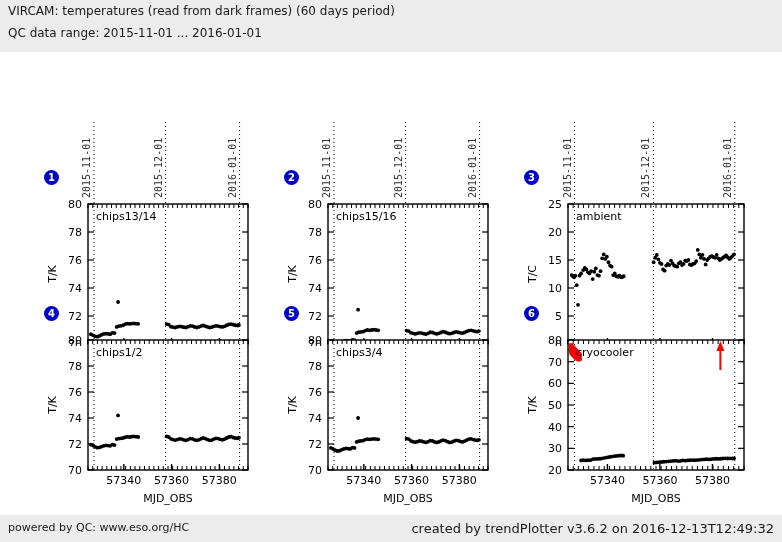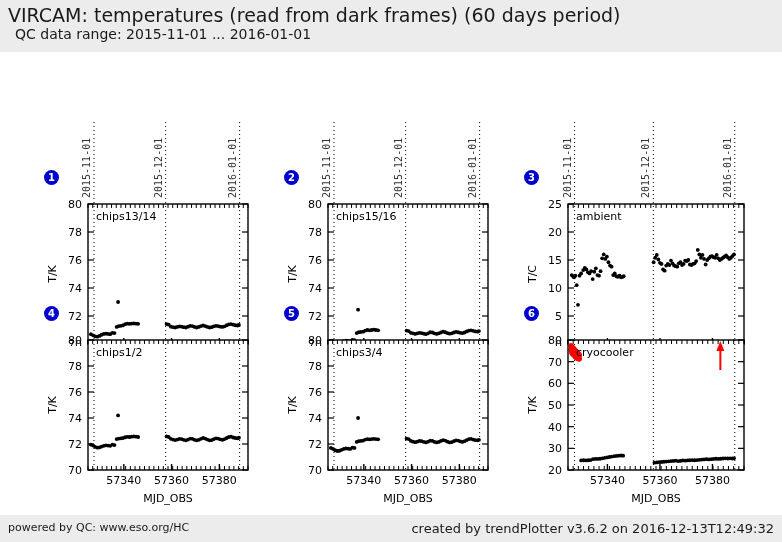--- a/index.html
+++ b/index.html
@@ -9,25 +9,25 @@
     font-family:"DejaVu Sans","Liberation Sans",sans-serif;
     overflow:hidden;
     position:relative;
   }
   #header{
     position:absolute;left:0;top:0;width:782px;height:52px;
     background:#ececec;
   }
   #title{
     position:absolute;left:8px;top:4px;
-    font-size:19px;color:#1a1a1a;white-space:nowrap;
+    font-size:12px;color:#1a1a1a;white-space:nowrap;
   }
   #subtitle{
     position:absolute;left:8px;top:26px;
-    font-size:14px;color:#1a1a1a;white-space:nowrap;margin-left:7px;
+    font-size:12px;color:#1a1a1a;white-space:nowrap;
   }
   #canvas{
     position:absolute;left:0;top:52px;width:782px;height:463px;
     background:#ffffff;
   }
   #footer{
     position:absolute;left:0;top:515px;width:782px;height:27px;
     background:#ececec;
   }
   #footer .left{

